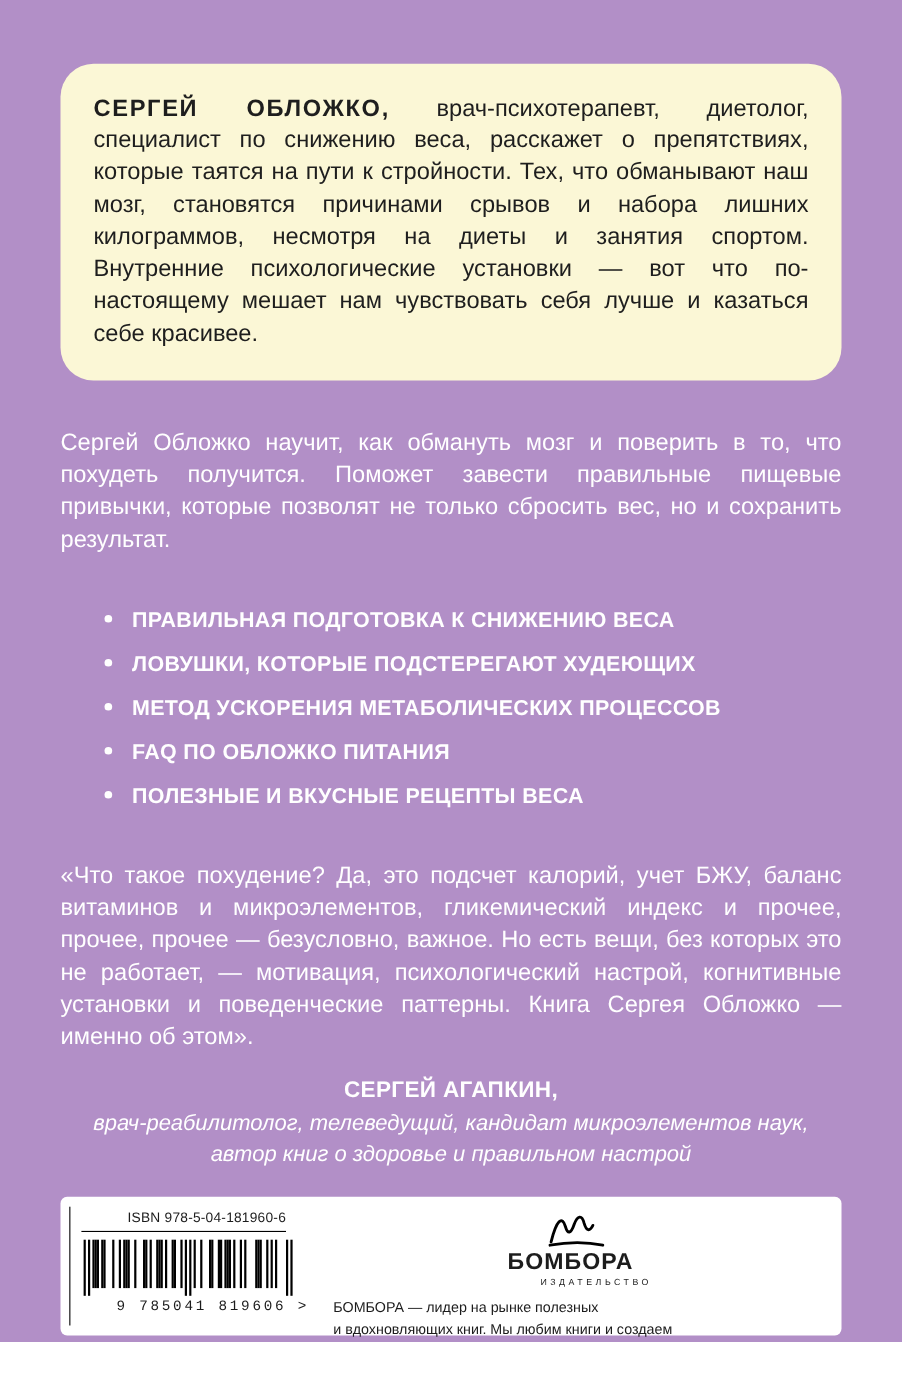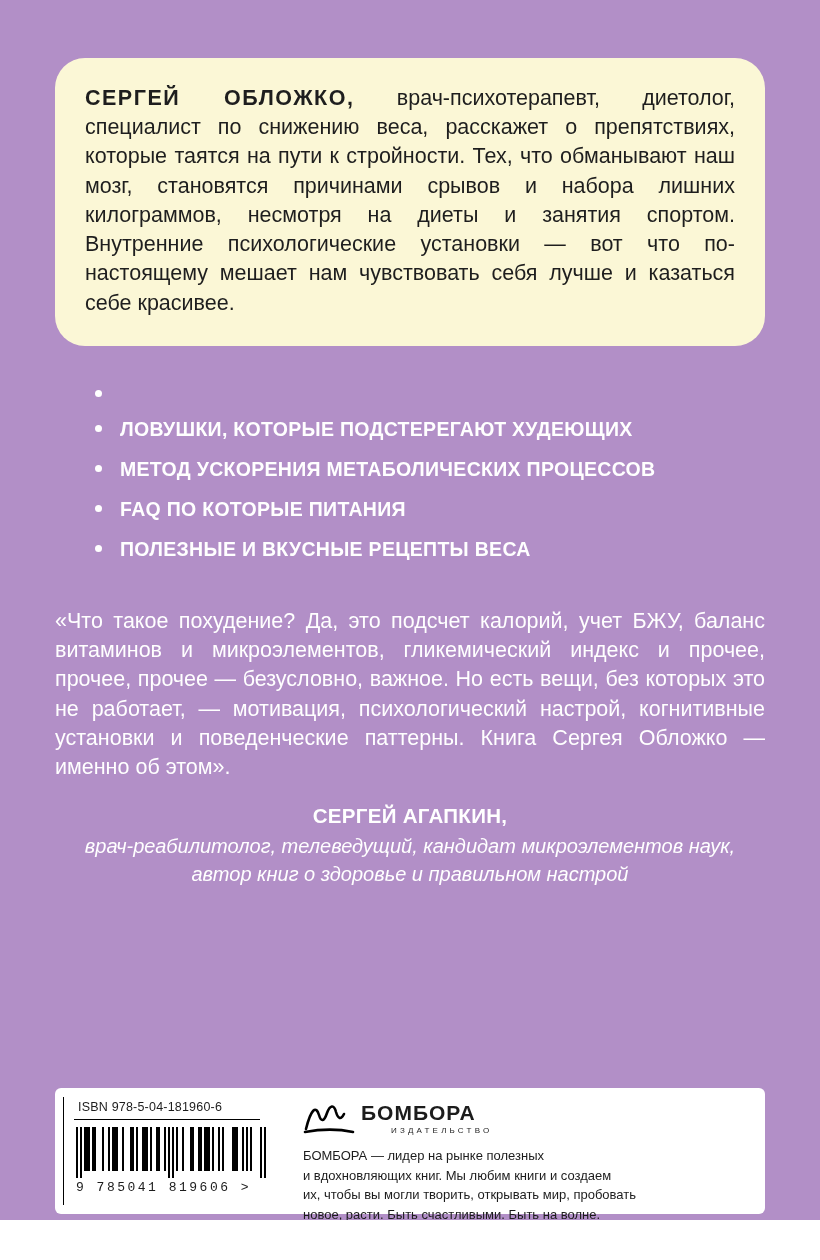--- a/index.html
+++ b/index.html
@@ -105,20 +105,21 @@
     display: flex;
     padding: 9px 14px 9px 8px;
     color: #1c1c1c;
   }
   .barcode-block {
     flex: 0 0 218px;
     border-left: 1.5px solid #000;
     padding-left: 10px;
     display: flex;
     flex-direction: column;
+    text-align: right;
   }
   .isbn {
     display: inline-block;
     font-size: 12.5px;
     padding: 3px 0 5px 4px;
     border-bottom: 1.5px solid #000;
     width: 186px;
     letter-spacing: 0.2px;
   }
   .bars {
@@ -138,20 +139,21 @@
     font-family: Liberation Mono, monospace;
   }
 
   .publisher-block {
     flex: 1 1 auto;
     padding: 2px 0 0 22px;
   }
   .logo-row {
     display: flex;
     align-items: center;
+    flex-direction: column;
   }
   .logo-icon { width: 52px; height: 38px; margin-right: 6px; }
   .pub-name {
     font-weight: bold;
     font-size: 21px;
     letter-spacing: 1px;
     line-height: 1;
   }
   .pub-sub {
     font-size: 8px;
@@ -168,36 +170,38 @@
 </style>
 </head>
 <body>
 
 <div class="page">
 
   <div class="intro-box">
     <p class="intro-text"><span class="intro-lead">СЕРГЕЙ ОБЛОЖКО,</span> <span>врач-психотерапевт, диетолог, специалист по снижению веса, расскажет о препятствиях, которые таятся на пути к стройности. Тех, что обманывают наш мозг, становятся причинами срывов и набора лишних килограммов, несмотря на диеты и занятия спортом. Внутренние психологические установки — вот что по-настоящему мешает нам чувствовать себя лучше и казаться себе красивее.</span></p>
   </div>
 
+  <p class="description">Сергей Обложко научит, как обмануть мозг и поверить в то, что похудеть получится. Поможет завести правильные пищевые привычки, которые позволят не только сбросить вес, но и сохранить результат.</p>
 
   <ul class="bullets">
     <li>
         <span class="bullet-dot"></span>
+        <span>ПРАВИЛЬНАЯ ПОДГОТОВКА К СНИЖЕНИЮ ВЕСА</span>
       </li>
     <li>
         <span class="bullet-dot"></span>
         <span>ЛОВУШКИ, КОТОРЫЕ ПОДСТЕРЕГАЮТ ХУДЕЮЩИХ</span>
       </li>
     <li>
         <span class="bullet-dot"></span>
         <span>МЕТОД УСКОРЕНИЯ МЕТАБОЛИЧЕСКИХ ПРОЦЕССОВ</span>
       </li>
     <li>
         <span class="bullet-dot"></span>
-        <span>FAQ ПО КОТОРЫЕ ПИТАНИЯ</span>
+        <span>FAQ ПО ОБЛОЖКО ПИТАНИЯ</span>
       </li>
     <li>
         <span class="bullet-dot"></span>
         <span>ПОЛЕЗНЫЕ И ВКУСНЫЕ РЕЦЕПТЫ ВЕСА</span>
       </li>
   </ul>
 
   <p class="quote">«Что такое похудение? Да, это подсчет калорий, учет БЖУ, баланс витаминов и микроэлементов, гликемический индекс и прочее, прочее, прочее — безусловно, важное. Но есть вещи, без которых это не работает, — мотивация, психологический настрой, когнитивные установки и поведенческие паттерны. Книга Сергея Обложко — именно об этом».</p>
 
   <div class="attribution">

